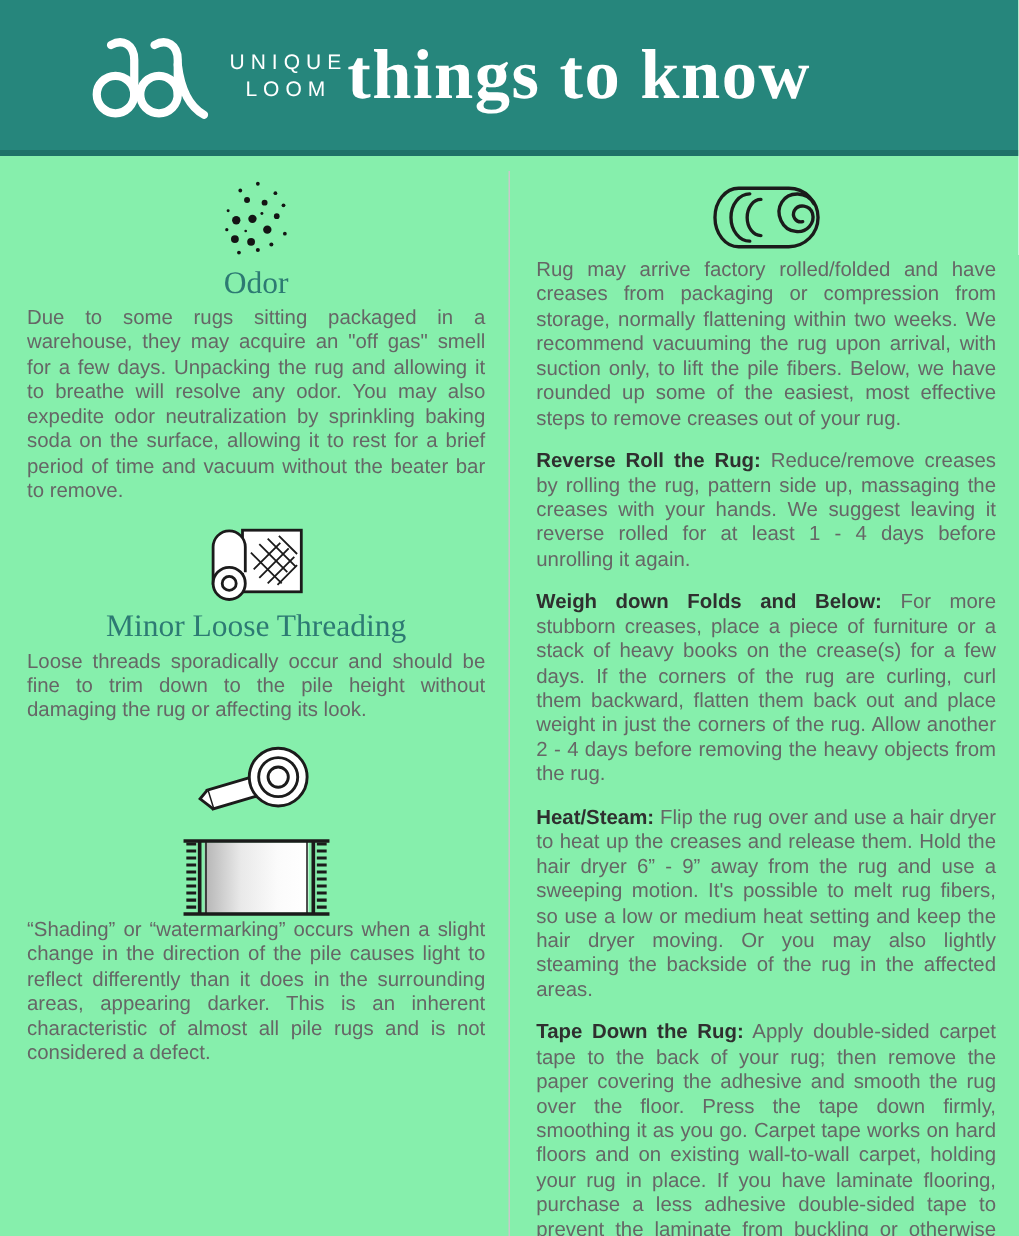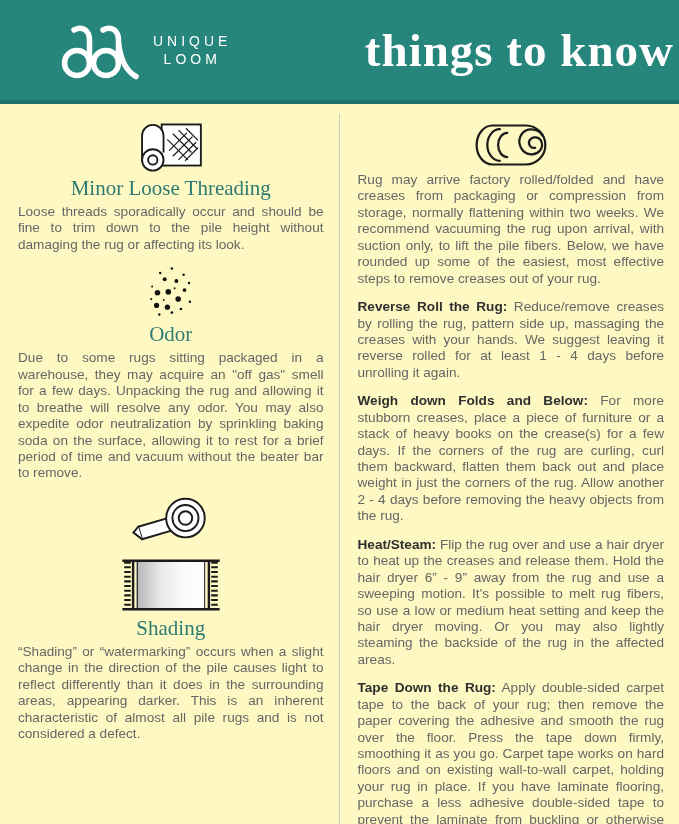--- a/index.html
+++ b/index.html
@@ -1,21 +1,21 @@
 <!DOCTYPE html>
 <html><head>
 <meta charset="utf-8">
 <style>
   html,body{margin:0;padding:0;background:#ffffff;}
-  .page{width:679px;height:824px;overflow:hidden;background:#fef9c3;font-family:"Liberation Sans",sans-serif;}
+  .page{width:679px;height:824px;overflow:hidden;background:#86efac;font-family:"Liberation Sans",sans-serif;}
   
   .header{height:100px;background:#26867c;border-bottom:4px solid #1e7168;display:flex;align-items:center;}
   .logo-group{display:flex;align-items:center;margin-left:56px;gap:13px;flex:0 0 auto;}
   .brand{color:#fff;font-size:14px;letter-spacing:4px;line-height:1.3;text-align:center;font-weight:400;}
-  .title{flex:1;text-align:right;color:#fff;font-family:"Liberation Serif",serif;font-size:47px;font-weight:600;letter-spacing:1px;padding-right:5px;}
+  .title{flex:1;text-align:left;color:#fff;font-family:"Liberation Serif",serif;font-size:47px;font-weight:600;letter-spacing:1px;padding-right:5px;}
   
   .content{display:grid;grid-template-columns:1fr 1fr;padding-top:10px;}
   .col{padding:4px 15px 0 18px;}
   .col-left{border-right:1px solid #c9c9c9;}
   .section{text-align:center;margin-bottom:11px;}
   .icon-wrap{height:54px;display:flex;align-items:center;justify-content:center;}
   .heading{font-family:"Liberation Serif",serif;font-weight:400;color:#2d7a73;font-size:21px;margin:4px 0 3px 0;}
   .body-text{text-align:justify;color:#666666;font-size:13.6px;line-height:1.21;margin:0;}
   .tip{text-align:justify;color:#666666;font-size:13.6px;line-height:1.21;margin:12px 0 0 0;}
   .tip b{color:#2f2f2f;font-weight:700;}
@@ -44,37 +44,20 @@
     </div>
     <div class="title">things to know</div>
   </div>
 
   <div class="content">
 
     <div class="col col-left">
 
       <div class="section">
         <div class="icon-wrap">
-          <svg width="78" height="56" viewBox="0 0 80 60" fill="none" stroke="#1b1b1b" stroke-width="2">
-            <rect x="30" y="8" width="42" height="44" fill="#ffffff"></rect>
-            <g stroke-width="1.3">
-              <path d="M38,36 L57,17 M42,42 L63,21 M48,46 L67,27 M55,47 L69,33"></path>
-              <path d="M42,18 L62,38 M36,24 L58,46 M48,14 L68,34 M56,12 L69,25"></path>
-            </g>
-            <path d="M9,47 L9,20 A11.5,11.5 0 0 1 32,20 L32,38" fill="#ffffff"></path>
-            <circle cx="20.5" cy="46" r="11.5" fill="#ffffff"></circle>
-            <circle cx="20.5" cy="46" r="5"></circle>
-          </svg>
-        </div>
-        <div class="heading">Minor Loose Threading</div>
-        <p class="body-text">Loose threads sporadically occur and should be fine to trim down to the pile height without damaging the rug or affecting its look.</p>
-      </div>
-
-      <div class="section">
-        <div class="icon-wrap">
           <svg width="58" height="54" viewBox="0 0 60 60" fill="#141414">
             <circle cx="15" cy="32" r="3.1"></circle>
               <circle cx="27" cy="31" r="3.1"></circle>
               <circle cx="38" cy="39" r="3.1"></circle>
             <circle cx="14" cy="46" r="2.9"></circle>
               <circle cx="26" cy="48" r="2.9"></circle>
             <circle cx="23" cy="17" r="2.2"></circle>
               <circle cx="36" cy="19" r="2.2"></circle>
               <circle cx="45" cy="29" r="2.1"></circle>
             <circle cx="31" cy="5" r="1.4"></circle>
@@ -86,20 +69,37 @@
             <circle cx="17" cy="56" r="1.4"></circle>
               <circle cx="51" cy="42" r="1.4"></circle>
               <circle cx="8" cy="39" r="1.2"></circle>
             <circle cx="9" cy="25" r="1.1"></circle>
               <circle cx="34" cy="27" r="1.1"></circle>
               <circle cx="22" cy="40" r="1.0"></circle>
           </svg>
         </div>
         <div class="heading">Odor</div>
         <p class="body-text">Due to some rugs sitting packaged in a warehouse, they may acquire an "off gas" smell for a few days. Unpacking the rug and allowing it to breathe will resolve any odor. You may also expedite odor neutralization by sprinkling baking soda on the surface, allowing it to rest for a brief period of time and vacuum without the beater bar to remove.</p>
+      </div>
+
+      <div class="section">
+        <div class="icon-wrap">
+          <svg width="78" height="56" viewBox="0 0 80 60" fill="none" stroke="#1b1b1b" stroke-width="2">
+            <rect x="30" y="8" width="42" height="44" fill="#ffffff"></rect>
+            <g stroke-width="1.3">
+              <path d="M38,36 L57,17 M42,42 L63,21 M48,46 L67,27 M55,47 L69,33"></path>
+              <path d="M42,18 L62,38 M36,24 L58,46 M48,14 L68,34 M56,12 L69,25"></path>
+            </g>
+            <path d="M9,47 L9,20 A11.5,11.5 0 0 1 32,20 L32,38" fill="#ffffff"></path>
+            <circle cx="20.5" cy="46" r="11.5" fill="#ffffff"></circle>
+            <circle cx="20.5" cy="46" r="5"></circle>
+          </svg>
+        </div>
+        <div class="heading">Minor Loose Threading</div>
+        <p class="body-text">Loose threads sporadically occur and should be fine to trim down to the pile height without damaging the rug or affecting its look.</p>
       </div>
 
       <div class="section">
         <div class="icon-wrap">
           <svg width="90" height="54" viewBox="0 0 92 56" fill="none" stroke="#1b1b1b" stroke-width="2">
             <path d="M12,35 L46,25 L50,38 L16,48 Z" fill="#ffffff"></path>
             <path d="M12,35 L7,41 L16,48" fill="#ffffff"></path>
             <circle cx="61" cy="26" r="20" fill="#ffffff"></circle>
             <circle cx="61" cy="26" r="13.5"></circle>
             <circle cx="61" cy="26" r="7"></circle>
@@ -122,21 +122,20 @@
             <line x1="8.5" y1="6" x2="8.5" y2="56" stroke="#1b1b1b" stroke-width="7" stroke-dasharray="2.2 2.8"></line>
             <line x1="101.5" y1="6" x2="101.5" y2="56" stroke="#1b1b1b" stroke-width="7" stroke-dasharray="2.2 2.8"></line>
             <line x1="3" y1="5" x2="107" y2="5" stroke="#1b1b1b" stroke-width="2.6"></line>
             <line x1="3" y1="57" x2="107" y2="57" stroke="#1b1b1b" stroke-width="2.6"></line>
             <line x1="14.5" y1="5" x2="14.5" y2="57" stroke="#1b1b1b" stroke-width="2.6"></line>
             <line x1="19" y1="5" x2="19" y2="57" stroke="#1b1b1b" stroke-width="1.1"></line>
             <line x1="95.5" y1="5" x2="95.5" y2="57" stroke="#1b1b1b" stroke-width="2.6"></line>
             <line x1="91" y1="5" x2="91" y2="57" stroke="#1b1b1b" stroke-width="1.1"></line>
           </svg>
         </div>
-        <div class="heading">Shading</div>
         <p class="body-text">“Shading” or “watermarking” occurs when a slight change in the direction of the pile causes light to reflect differently than it does in the surrounding areas, appearing darker. This is an inherent characteristic of almost all pile rugs and is not considered a defect.</p>
       </div>
 
     </div>
 
     <div class="col">
 
       <div class="section">
         <div class="icon-wrap">
           <svg width="112" height="52" viewBox="0 0 116 56" fill="none" stroke="#1b1b1b" stroke-width="2.4" stroke-linecap="round">

